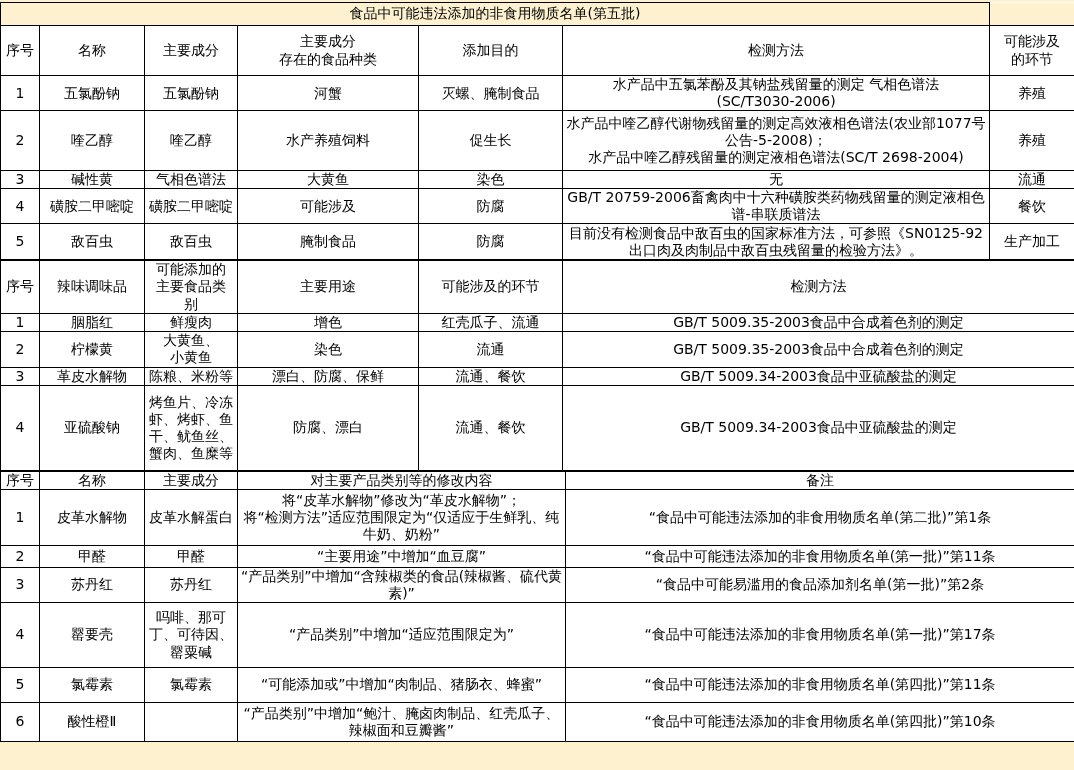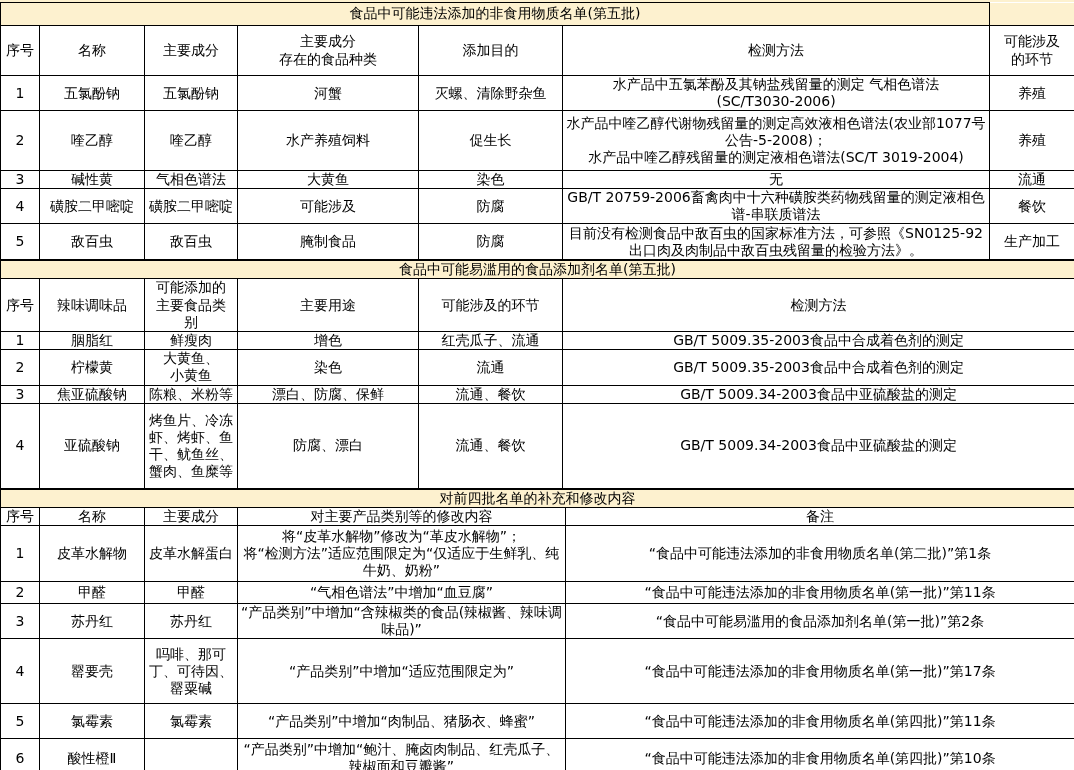--- a/index.html
+++ b/index.html
@@ -71,33 +71,33 @@
       <td class="hdr">添加目的</td>
       <td class="hdr">检测方法</td>
       <td class="hdr">可能涉及
 的环节</td>
     </tr>
     <tr style="height:35px">
       <td>1</td>
       <td>五氯酚钠</td>
       <td>五氯酚钠</td>
       <td>河蟹</td>
-      <td>灭螺、清除野杂鱼</td>
+      <td>灭螺、腌制食品</td>
       <td>水产品中五氯苯酚及其钠盐残留量的测定 气相色谱法
 (SC/T3030-2006)</td>
       <td>养殖</td>
     </tr>
     <tr style="height:60px">
       <td>2</td>
       <td>喹乙醇</td>
       <td>喹乙醇</td>
       <td>水产养殖饲料</td>
       <td>促生长</td>
       <td>水产品中喹乙醇代谢物残留量的测定高效液相色谱法(农业部1077号公告-5-2008)；
-水产品中喹乙醇残留量的测定液相色谱法(SC/T 3019-2004)</td>
+水产品中喹乙醇残留量的测定液相色谱法(SC/T 2698-2004)</td>
       <td>养殖</td>
     </tr>
     <tr style="height:17px">
       <td>3</td>
       <td>碱性黄</td>
       <td>气相色谱法</td>
       <td>大黄鱼</td>
       <td>染色</td>
       <td>无</td>
       <td>流通</td>
@@ -126,23 +126,20 @@
   <table class="tbl">
     <colgroup>
       <col style="width:39px">
         <col style="width:105px">
         <col style="width:93px">
       <col style="width:181px">
         <col style="width:144px">
         <col style="width:512px">
     </colgroup>
     <tbody>
-        <tr style="height:17px">
-      <td class="title-cell" colspan="6">食品中可能易滥用的食品添加剂名单(第五批)</td>
-    </tr>
     <tr style="height:50px">
       <td class="hdr">序号</td>
       <td class="hdr">辣味调味品</td>
       <td class="hdr">可能添加的
 主要食品类
 别</td>
       <td class="hdr">主要用途</td>
       <td class="hdr">可能涉及的环节</td>
       <td class="hdr">检测方法</td>
     </tr>
@@ -158,21 +155,21 @@
       <td>2</td>
       <td>柠檬黄</td>
       <td>大黄鱼、
 小黄鱼</td>
       <td>染色</td>
       <td>流通</td>
       <td>GB/T 5009.35-2003食品中合成着色剂的测定</td>
     </tr>
     <tr style="height:17px">
       <td>3</td>
-      <td>焦亚硫酸钠</td>
+      <td>革皮水解物</td>
       <td>陈粮、米粉等</td>
       <td>漂白、防腐、保鲜</td>
       <td>流通、餐饮</td>
       <td>GB/T 5009.34-2003食品中亚硫酸盐的测定</td>
     </tr>
     <tr style="height:85px">
       <td>4</td>
       <td>亚硫酸钠</td>
       <td>烤鱼片、冷冻虾、烤虾、鱼干、鱿鱼丝、蟹肉、鱼糜等</td>
       <td>防腐、漂白</td>
@@ -184,64 +181,61 @@
 
   <table class="tbl">
     <colgroup>
       <col style="width:39px">
         <col style="width:105px">
         <col style="width:93px">
       <col style="width:328px">
         <col style="width:509px">
     </colgroup>
     <tbody>
-        <tr style="height:17px">
-      <td class="title-cell" colspan="5">对前四批名单的补充和修改内容</td>
-    </tr>
     <tr style="height:17px">
       <td class="hdr">序号</td>
       <td class="hdr">名称</td>
       <td class="hdr">主要成分</td>
       <td class="hdr">对主要产品类别等的修改内容</td>
       <td class="hdr">备注</td>
     </tr>
     <tr style="height:56px">
       <td>1</td>
       <td>皮革水解物</td>
       <td>皮革水解蛋白</td>
       <td>将“皮革水解物”修改为“革皮水解物”；
 将“检测方法”适应范围限定为“仅适应于生鲜乳、纯牛奶、奶粉”</td>
       <td>“食品中可能违法添加的非食用物质名单(第二批)”第1条</td>
     </tr>
     <tr style="height:22px">
       <td>2</td>
       <td>甲醛</td>
       <td>甲醛</td>
-      <td>“气相色谱法”中增加“血豆腐”</td>
+      <td>“主要用途”中增加“血豆腐”</td>
       <td>“食品中可能违法添加的非食用物质名单(第一批)”第11条</td>
     </tr>
     <tr style="height:35px">
       <td>3</td>
       <td>苏丹红</td>
       <td>苏丹红</td>
-      <td>“产品类别”中增加“含辣椒类的食品(辣椒酱、辣味调味品)”</td>
+      <td>“产品类别”中增加“含辣椒类的食品(辣椒酱、硫代黄素)”</td>
       <td>“食品中可能易滥用的食品添加剂名单(第一批)”第2条</td>
     </tr>
     <tr style="height:65px">
       <td>4</td>
       <td>罂要壳</td>
       <td>吗啡、那可丁、可待因、罂粟碱</td>
       <td>“产品类别”中增加“适应范围限定为”</td>
       <td>“食品中可能违法添加的非食用物质名单(第一批)”第17条</td>
     </tr>
     <tr style="height:35px">
       <td>5</td>
       <td>氯霉素</td>
       <td>氯霉素</td>
-      <td>“产品类别”中增加“肉制品、猪肠衣、蜂蜜”</td>
+      <td>“可能添加或”中增加“肉制品、猪肠衣、蜂蜜”</td>
       <td>“食品中可能违法添加的非食用物质名单(第四批)”第11条</td>
     </tr>
     <tr style="height:39px">
       <td>6</td>
       <td>酸性橙Ⅱ</td>
       <td></td>
       <td>“产品类别”中增加“鲍汁、腌卤肉制品、红壳瓜子、辣椒面和豆瓣酱”</td>
       <td>“食品中可能违法添加的非食用物质名单(第四批)”第10条</td>
     </tr>
   </tbody>

